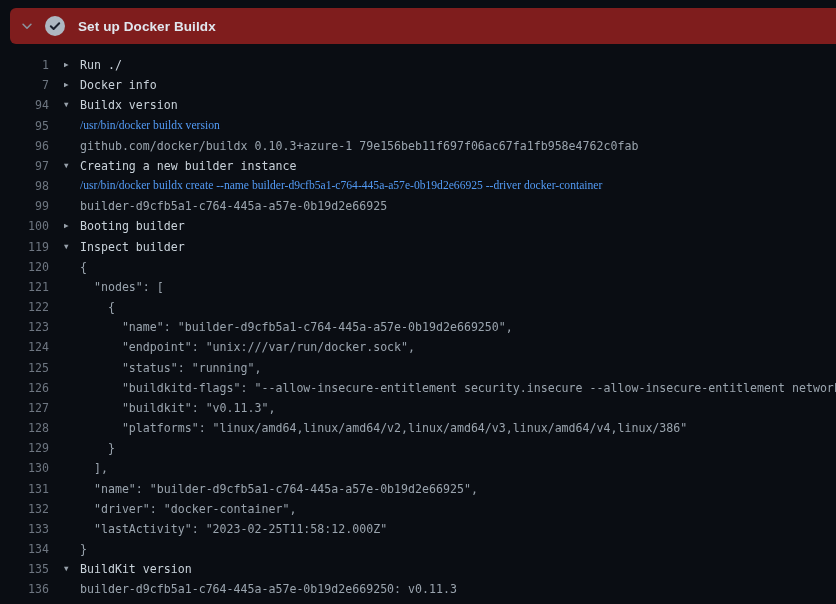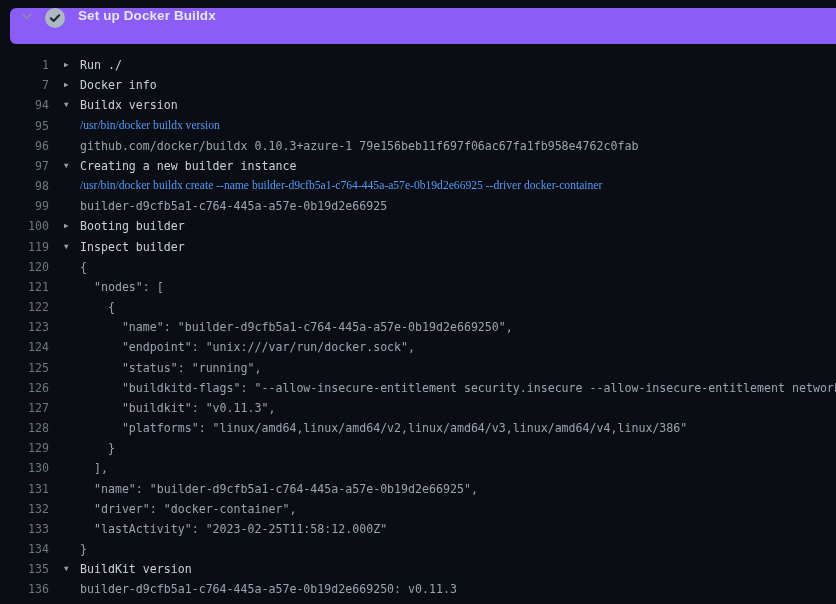--- a/index.html
+++ b/index.html
@@ -7,24 +7,24 @@
     width: 836px; height: 604px;
     background: #0a0d13;
     overflow: hidden;
     font-family: "DejaVu Sans Mono", "Liberation Mono", monospace;
   }
   
   .step-header {
     position: absolute;
     left: 10px; top: 8px; right: 0;
     height: 36px;
-    background: #8b5cf6;
+    background: #7f1d1d;
     border-radius: 6px 0 0 6px;
     display: flex;
-    align-items: flex-start;
+    align-items: center;
     padding-left: 9px;
     cursor: pointer;
   }
   .chev {
     width: 16px; height: 16px;
     display: inline-flex; align-items: center; justify-content: center;
     margin-right: 10px;
   }
   .status-icon {
     width: 20px; height: 20px;

